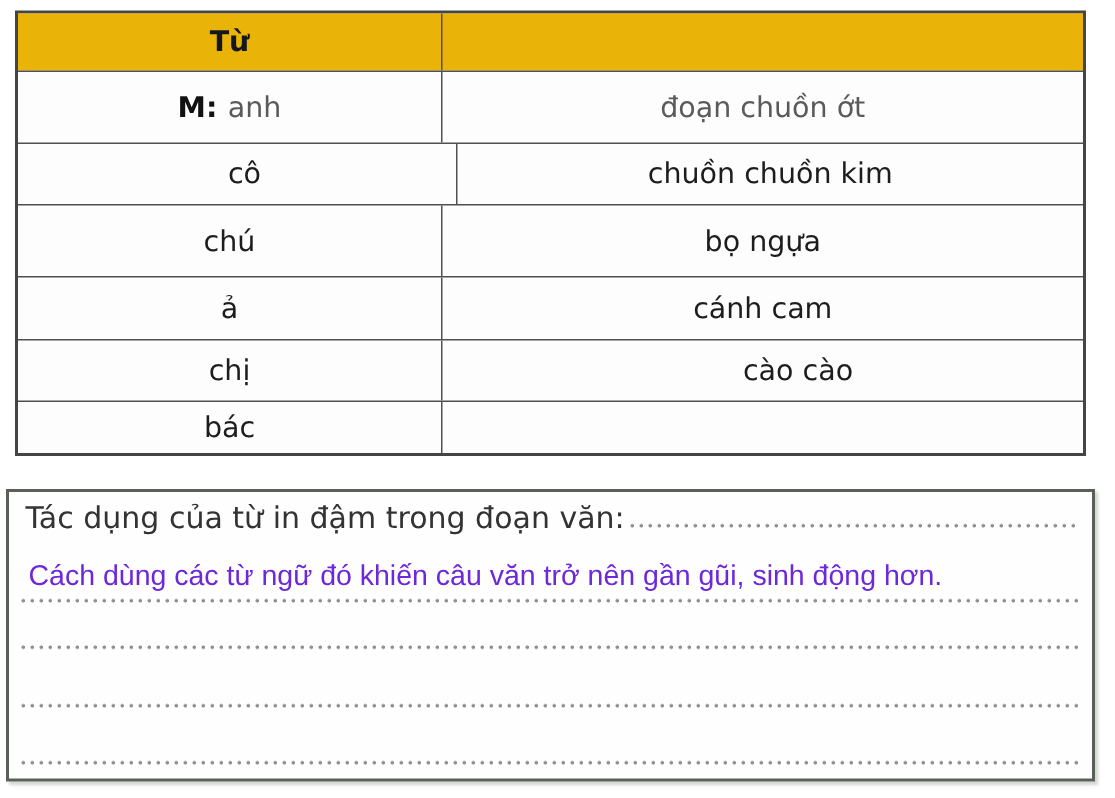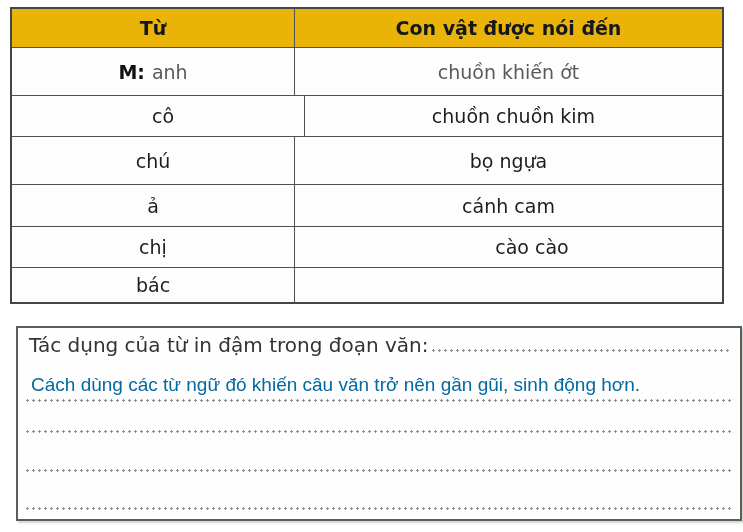--- a/index.html
+++ b/index.html
@@ -49,21 +49,21 @@
   .r3 { height: 48px; }
   .r4 { height: 42px; }
   .r5 { height: 41px; gap: 47px; }
   .r6 { height: 35px; }
   .prefix { font-weight: bold; color: #111111; margin-right: 7px; }
   .example-text { color: #5a5a5a; }
 
   
   .answer-box {
     position: absolute;
-    left: 16px; top: 326px;
+    left: 4px; top: 326px;
     width: 726px; height: 195px;
     border: 2px solid #5a5f5a;
     box-sizing: border-box;
     background: #fefefe;
     box-shadow: 2px 2px 2px rgba(120,140,120,0.35);
   }
   .dots {
     height: 3px;
     background-image: radial-gradient(circle at 1.5px 1.5px, #8f8f8f 1px, transparent 1.4px);
     background-size: 6px 3px;
@@ -92,44 +92,43 @@
   }
   .ans-line .dots {
     position: absolute;
     left: 0; right: 0; bottom: 0;
   }
   .ans-text {
     position: absolute;
     left: 5px; top: 2px;
     font-family: "Liberation Sans", sans-serif;
     font-size: 19px;
-    color: #0369a1;
+    color: #6d28d9;
     white-space: nowrap;
   }
   .dot-line { position: absolute; left: 8px; right: 9px; }
   .dl-1 { top: 102px; }
   .dl-2 { top: 141px; }
   .dl-3 { top: 179px; }
 </style>
 </head>
 <body>
 
 <div class="vocab-table">
   <div class="t-row t-head">
     <div class="t-cell left">Từ</div>
-    <div class="t-cell">Con vật được nói đến</div>
   </div>
 
   <div class="t-row r1">
     <div class="t-cell left">
       <span class="prefix">M:</span>
       <span class="example-text">anh</span>
     </div>
     <div class="t-cell">
-      <span class="example-text">chuồn khiến ớt</span>
+      <span class="example-text">đoạn chuồn ớt</span>
     </div>
   </div>
 
   <div class="t-row r2">
     <div class="t-cell left">cô</div>
     <div class="t-cell">chuồn chuồn kim</div>
   </div>
 
   <div class="t-row r3">
     <div class="t-cell left">chú</div>

